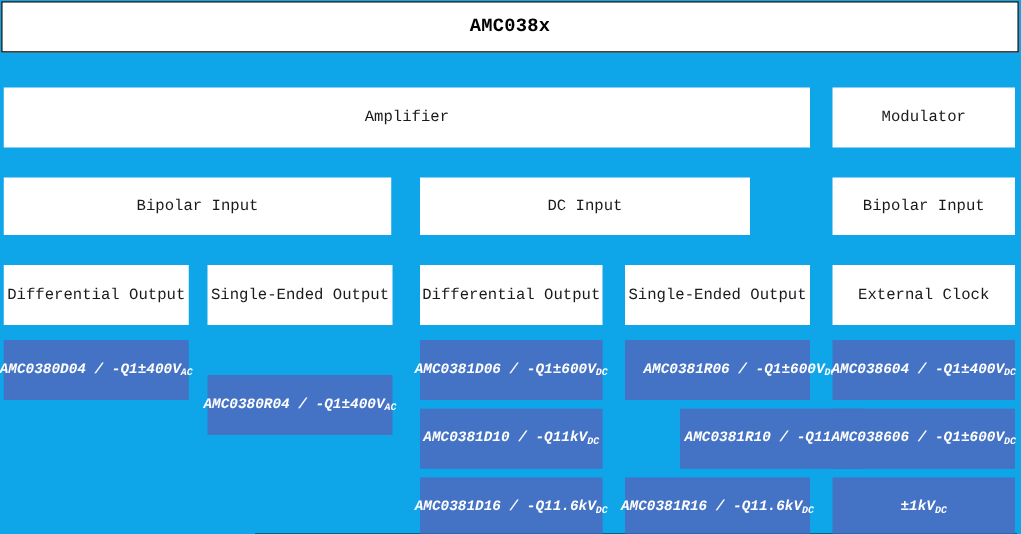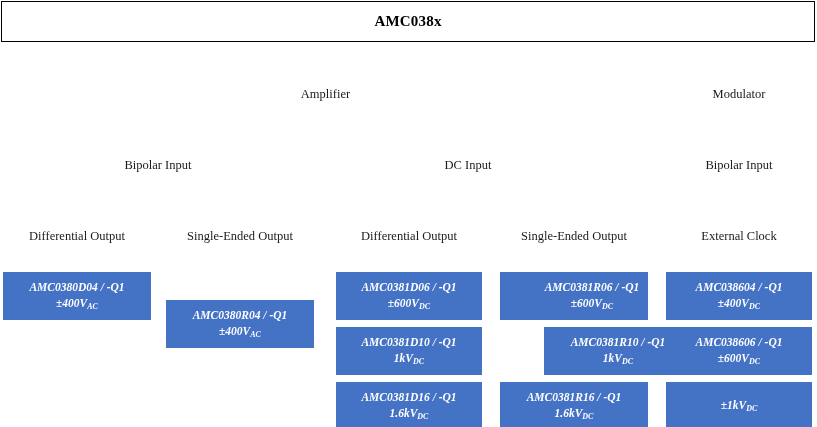--- a/index.html
+++ b/index.html
@@ -4,22 +4,22 @@
 <style>
   html, body {
     margin: 0;
     padding: 0;
     background: #000000;
   }
   #page {
     position: relative;
     width: 817px;
     height: 427px;
-    background: #ffffff;
-    font-family: Liberation Serif, serif;
+    background: #0ea5e9;
+    font-family: Liberation Mono, monospace;
     overflow: hidden;
   }
   
   .title-bar {
     position: absolute;
     left: 1px;
     top: 1px;
     width: 814px;
     height: 41px;
     background: #ffffff;
@@ -47,21 +47,22 @@
     color: #1a1a1a;
     font-size: 12.5px;
     line-height: 1.2;
   }
   
   .part {
     position: absolute;
     background: #4472C4;
     box-sizing: border-box;
     display: flex;
-    flex-direction: column;
+    flex-direction: row;
+    align-items: center;
     justify-content: center;
     text-align: center;
     color: #ffffff;
     font-size: 11.5px;
     font-style: italic;
     font-weight: bold;
     line-height: 1.35;
   }
   .part .pn { display: block; white-space: nowrap; }
   .part .pv { display: block; white-space: nowrap; }

